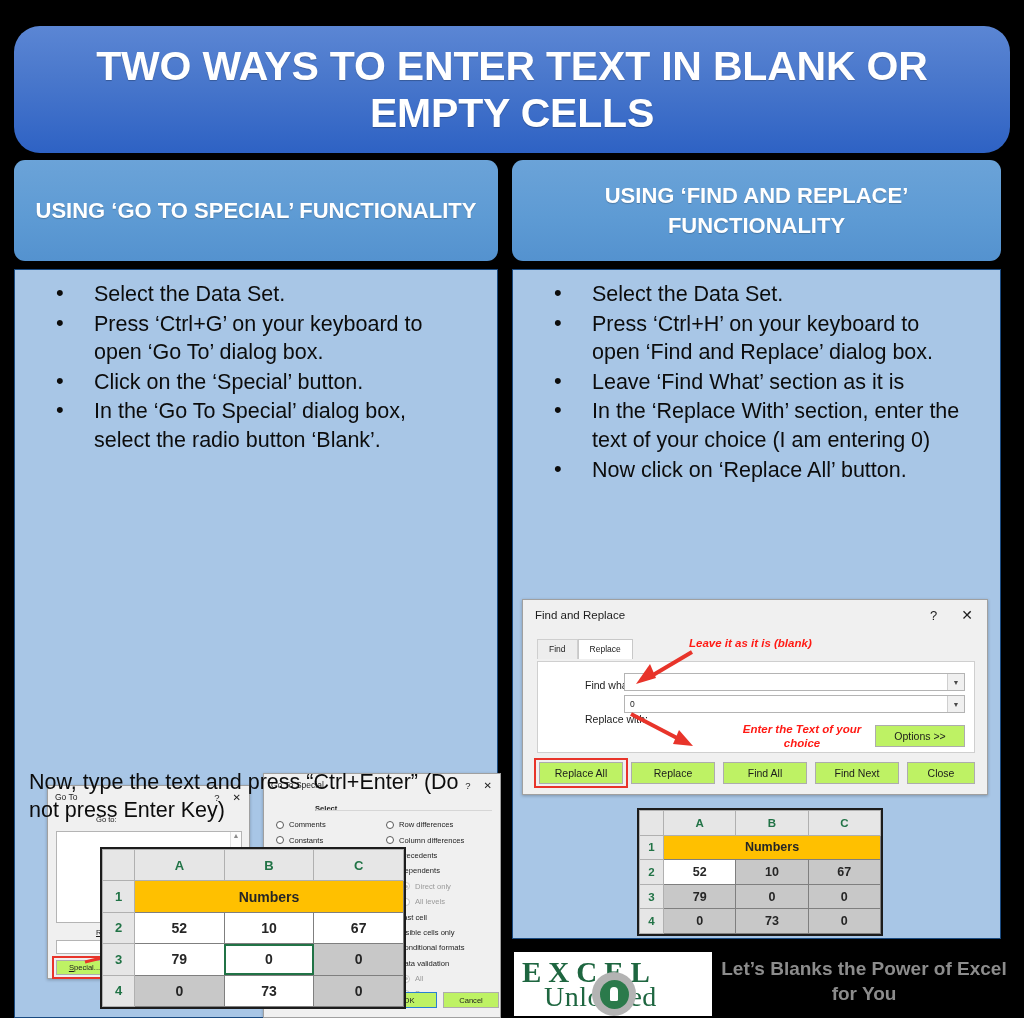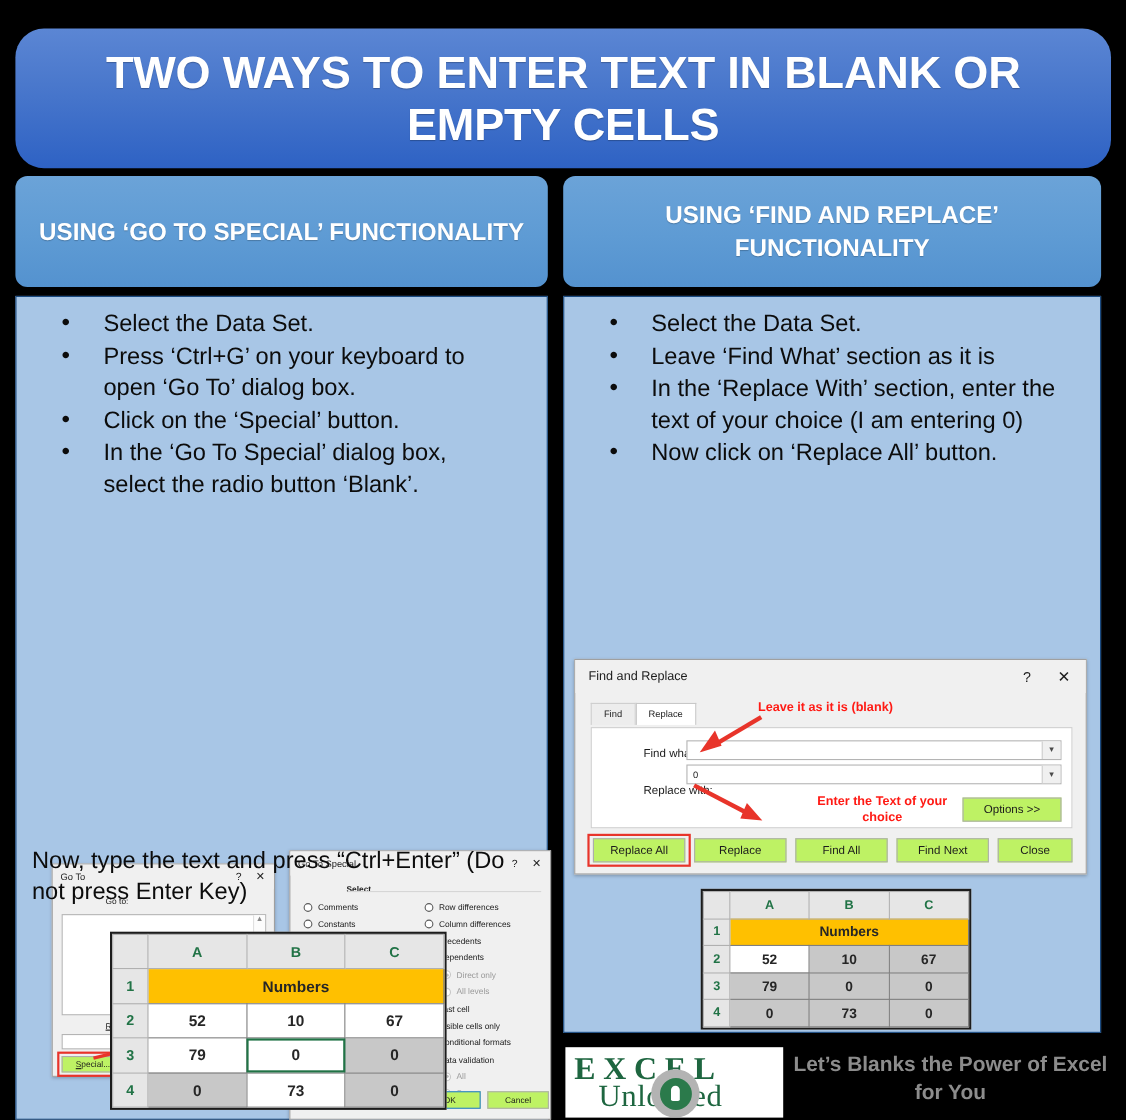--- a/index.html
+++ b/index.html
@@ -218,21 +218,21 @@
   #tagline {
     position:absolute; left:200px; top:4px; width:300px;
     color:#8c8c8c; font-size:19px; font-weight:bold; text-align:center;
     line-height:1.32; font-family:"Liberation Sans", sans-serif;
   }
 
   
   .arrow-svg { position:absolute; pointer-events:none; }
   .note-txt {
     position:absolute; color:#ff1a14; font-weight:bold; font-size:11.5px;
-    line-height:1.25; font-family:"Liberation Sans", sans-serif;
+    line-height:1.25; font-family:"Liberation Sans", sans-serif;font-style:italic;
   }
 </style>
 </head>
 <body>
 
 <div class="page">
 
   <div class="title-banner">
     <div class="txt">TWO WAYS TO ENTER TEXT IN BLANK OR EMPTY CELLS</div>
   </div>
@@ -439,20 +439,21 @@
         </tr>
       </tbody>
         </table>
     </div>
   </div>
 
   <div class="panel right">
 
     <ul class="bullets">
       <li>Select the Data Set.</li>
+      <li>Press ‘Ctrl+H’ on your keyboard to open ‘Find and Replace’ dialog box.</li>
       <li>Leave ‘Find What’ section as it is</li>
       <li>In the ‘Replace With’ section, enter the text of your choice (I am entering 0)</li>
       <li>Now click on ‘Replace All’ button.</li>
     </ul>
 
     <div class="dlg" id="find-replace-dialog" style="position:absolute;left:9px;top:329px;width:466px;height:196px;">
       <div class="dlg-title" style="height:30px;padding:0 8px 0 12px;">
         <span class="t" style="font-size:11.5px;">Find and Replace</span>
         <span class="q" style="font-size:13px;margin-right:24px;">?</span>
         <span class="x" style="font-size:14px;margin-right:6px;">✕</span>

